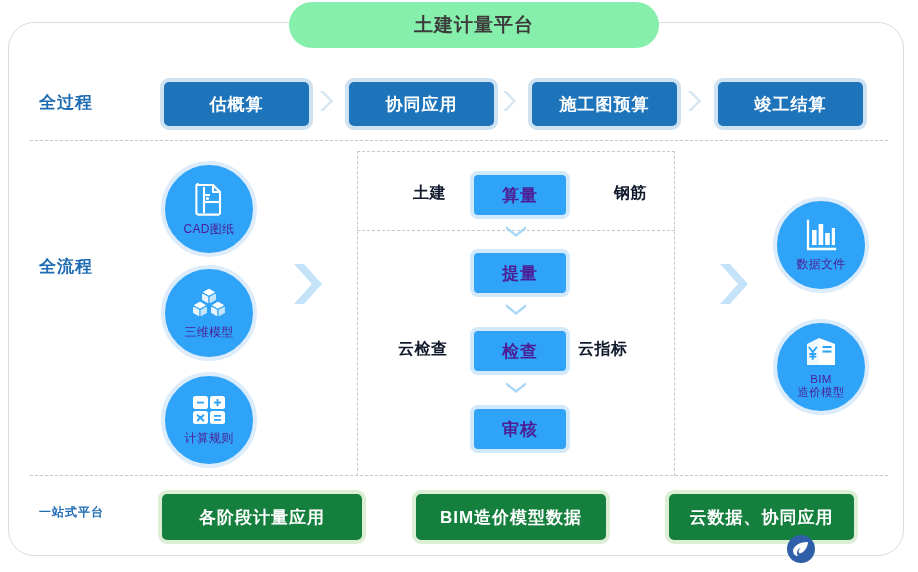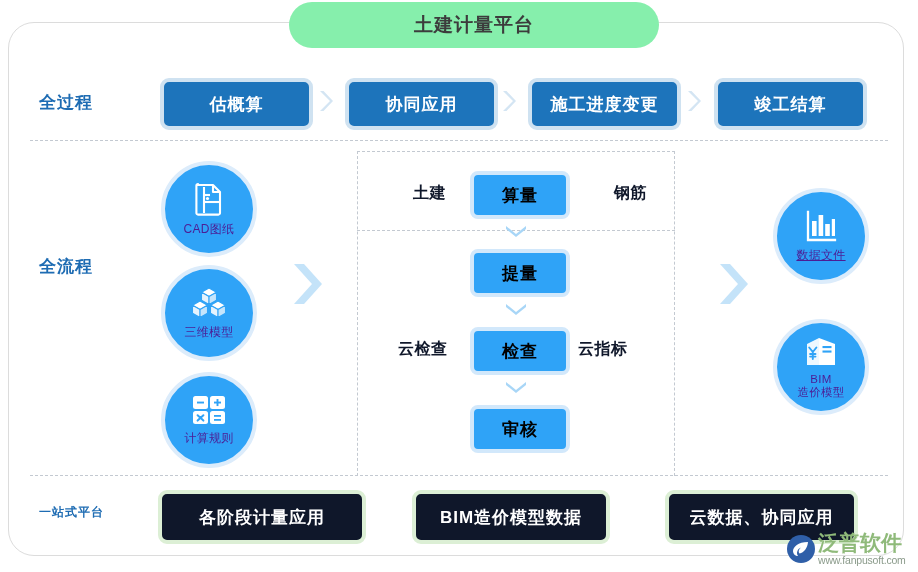--- a/index.html
+++ b/index.html
@@ -107,21 +107,21 @@
   }
   .circle-icon .glyph { display:block; margin-bottom: 3px; }
   .circle-icon .cap {
     font-size: 12px; line-height: 13.5px;
     text-align: center; white-space: pre-line;
     letter-spacing: .3px;
   }
   #ci-cad   { left: 161px; top: 161px; }
   #ci-model { left: 161px; top: 265px; }
   #ci-rule  { left: 161px; top: 372px; }
-  #ci-data  { left: 773px; top: 188px; text-decoration: underline; }
+  #ci-data  { left: 773px; top: 197px; }
   #ci-bim   { left: 773px; top: 319px; }
   #ci-bim .cap { font-size: 11.5px; line-height: 13px; }
 
   
   .chev-lg {
     position: absolute;
     width: 36px; height: 48px;
     color: #c4e3f9;
   }
   #chev-left  { left: 290px; top: 260px; }
@@ -145,21 +145,21 @@
 
   
   .flow-btn {
     position: absolute;
     width: 92px; height: 40px;
     background: #2fa3f7;
     border: 4px solid #d2e8fb;
     border-radius: 8px;
     box-sizing: content-box;
     display: flex; align-items: center; justify-content: center;
-    color: #000000; font-size: 17px; font-weight: bold;
+    color: #4c1d95; font-size: 17px; font-weight: bold;
     letter-spacing: 1px;
   }
   #flow-0 { left: 470px; top: 171px; }
   #flow-1 { left: 470px; top: 249px; }
   #flow-2 { left: 470px; top: 327px; }
   #flow-3 { left: 470px; top: 405px; }
 
   
   .side-note {
     position: absolute;
@@ -181,21 +181,21 @@
     color: #a8d6f7;
   }
   #dn-0 { top: 224px; }
   #dn-1 { top: 302px; }
   #dn-2 { top: 380px; }
 
   
   .green-btn {
     position: absolute;
     top: 490px; height: 46px;
-    background: #0f172a;
+    background: #15803d;
     border: 4px solid #dcefd5;
     border-radius: 9px;
     box-sizing: content-box;
     display: flex; align-items: center; justify-content: center;
     color: #ffffff; font-size: 17px; font-weight: bold;
     letter-spacing: 1px; white-space: nowrap;
   }
   #green-0 { left: 158px; width: 200px; }
   #green-1 { left: 412px; width: 190px; }
   #green-2 { left: 665px; width: 185px; }
@@ -238,21 +238,21 @@
 
 <div class="row-label" id="label-quanguocheng">全过程</div>
 <div class="row-label" id="label-quanliucheng">全流程</div>
 <div class="row-label" id="label-yizhanshi">一站式平台</div>
 
 <div class="hdiv" id="hdiv-1"></div>
 <div class="hdiv" id="hdiv-2"></div>
 
 <div class="stage-btn" id="stage-0">估概算</div>
 <div class="stage-btn" id="stage-1">协同应用</div>
-<div class="stage-btn" id="stage-2">施工进度变更</div>
+<div class="stage-btn" id="stage-2">施工图预算</div>
 <div class="stage-btn" id="stage-3">竣工结算</div>
 
 <div class="chev-sm" id="chev-a">
   <svg viewBox="0 0 15 24" width="15" height="24">
       <path d="M2 2 L12 12 L2 22 L5.5 22 L15 12 L5.5 2 Z" fill="currentColor"></path>
     </svg>
 </div>
 <div class="chev-sm" id="chev-b">
   <svg viewBox="0 0 15 24" width="15" height="24">
       <path d="M2 2 L12 12 L2 22 L5.5 22 L15 12 L5.5 2 Z" fill="currentColor"></path>
@@ -386,17 +386,13 @@
 <div class="green-btn" id="green-1">BIM造价模型数据</div>
 <div class="green-btn" id="green-2">云数据、协同应用</div>
 
 <div id="watermark">
   <span class="wm-logo">
     <svg width="30" height="30" viewBox="0 0 30 30">
       <circle cx="15" cy="15" r="14" fill="#2f5fa8"></circle>
       <path d="M22 8 C12 8 7 13 7 17 C7 20 9.5 22 12 22 C10 19.5 11 15 15 13.5 C12.5 15.5 12 18 13.5 19.5 C18 18.5 21.5 14 22 8 Z" fill="#ffffff"></path>
     </svg>
   </span>
-  <span class="wm-txt">
-    <span class="wm-cn">泛普软件</span>
-    <span class="wm-url">www.fanpusoft.com</span>
-  </span>
 </div>
 
 </body></html>

